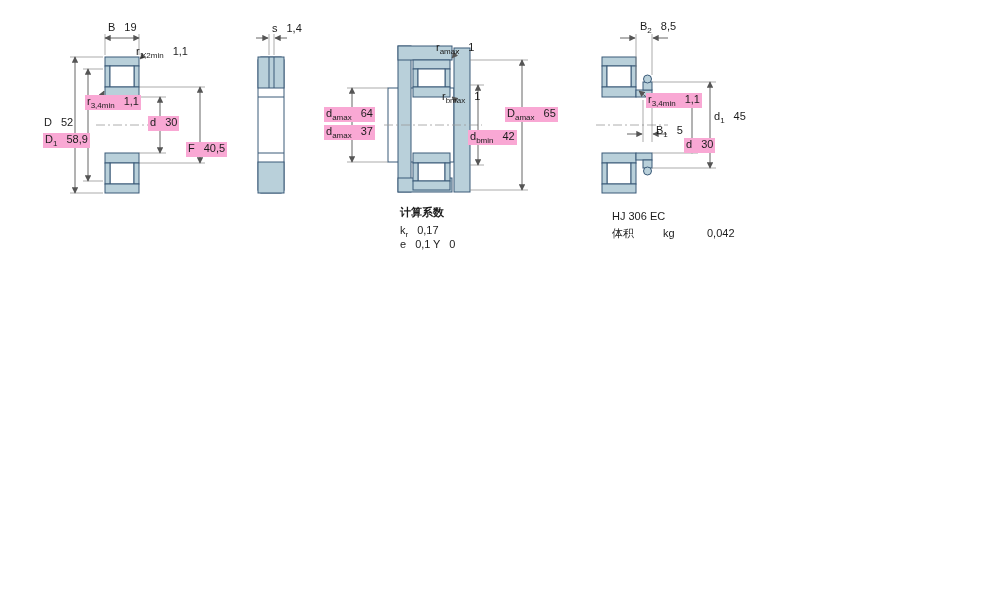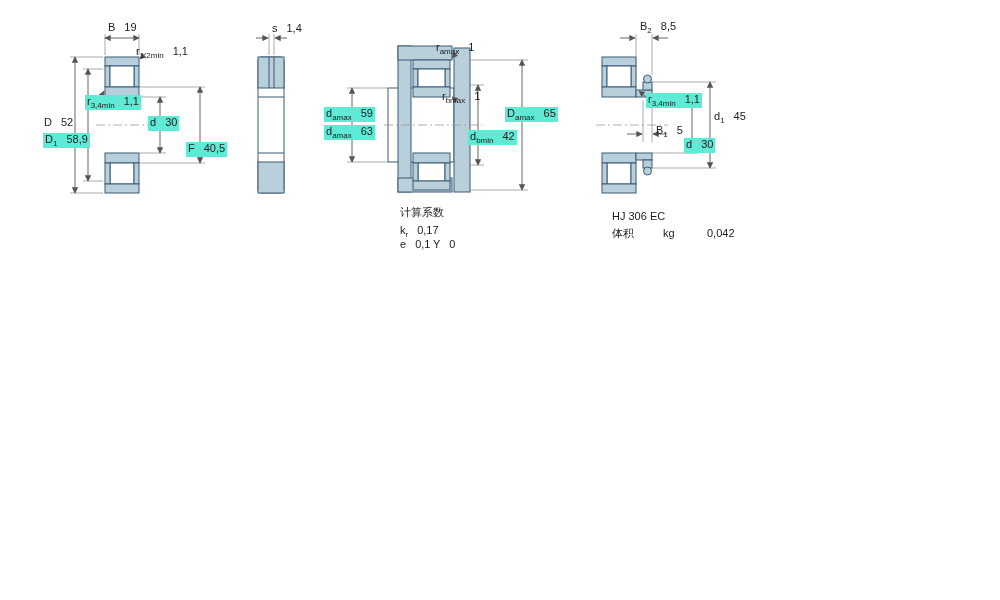--- a/index.html
+++ b/index.html
@@ -2,22 +2,22 @@
 <html><head>
 <meta charset="utf-8">
 <style>
   html,body{margin:0;padding:0;background:#fff;}
   .canvas{position:relative;width:1000px;height:600px;background:#fff;overflow:hidden;
           font-family:"Liberation Sans",sans-serif;}
   .canvas svg{position:absolute;left:0;top:0;}
   .lbl{position:absolute;font-size:11px;color:#1c1c1c;white-space:nowrap;line-height:1.2;}
   .lbl sub{font-size:8px;line-height:1;}
   .lbl .v{margin-left:9px;}
-  .lbl.bg{background:#5eead4;padding:0 2px;}
-  .lbl.bold{font-weight:normal;}
+  .lbl.bg{background:#f9a8d4;padding:0 2px;}
+  .lbl.bold{font-weight:bold;}
   .part{fill:#b9d0da;stroke:#3a5a78;stroke-width:1;}
   .roller{fill:#ffffff;stroke:#3a5a78;stroke-width:1;}
   .white{fill:#ffffff;stroke:#3a5a78;stroke-width:1;}
   .edge{stroke:#3a5a78;stroke-width:1;fill:none;}
   .dim{stroke:#555;stroke-width:0.9;fill:none;}
   .ext{stroke:#888;stroke-width:0.7;fill:none;}
   .cl{stroke:#999;stroke-width:0.8;fill:none;stroke-dasharray:9 3 2 3;}
 </style>
 </head>
 <body>
@@ -165,22 +165,22 @@
 <div class="lbl bg" style="left:85px;top:95px"><span>r</span><sub>3,4min</sub><span class="v">1,1</span></div>
 <div class="lbl" style="left:44px;top:116px"><span>D</span><sub></sub><span class="v">52</span></div>
 <div class="lbl bg" style="left:43px;top:133px"><span>D</span><sub>1</sub><span class="v">58,9</span></div>
 <div class="lbl bg" style="left:148px;top:116px"><span>d</span><sub></sub><span class="v">30</span></div>
 <div class="lbl bg" style="left:186px;top:142px"><span>F</span><sub></sub><span class="v">40,5</span></div>
 
 <div class="lbl" style="left:272px;top:22px"><span>s</span><sub></sub><span class="v">1,4</span></div>
 
 <div class="lbl" style="left:436px;top:41px"><span>r</span><sub>amax</sub><span class="v">1</span></div>
 <div class="lbl" style="left:442px;top:90px"><span>r</span><sub>bmax</sub><span class="v">1</span></div>
-<div class="lbl bg" style="left:324px;top:107px"><span>d</span><sub>amax</sub><span class="v">59</span></div>
-<div class="lbl bg" style="left:324px;top:125px"><span>d</span><sub>amax</sub><span class="v">63</span></div>
+<div class="lbl bg" style="left:324px;top:107px"><span>d</span><sub>amax</sub><span class="v">64</span></div>
+<div class="lbl bg" style="left:324px;top:125px"><span>d</span><sub>amax</sub><span class="v">37</span></div>
 <div class="lbl bg" style="left:468px;top:130px"><span>d</span><sub>bmin</sub><span class="v">42</span></div>
 <div class="lbl bg" style="left:505px;top:107px"><span>D</span><sub>amax</sub><span class="v">65</span></div>
 
 <div class="lbl bold" style="left:400px;top:206px"><span>计算系数</span></div>
 <div class="lbl" style="left:400px;top:224px"><span>k</span><sub>r</sub><span class="v">0,17</span></div>
 <div class="lbl" style="left:400px;top:238px"><span>e</span><sub></sub><span class="v">0,1</span></div>
 <div class="lbl" style="left:433px;top:238px"><span>Y</span><sub></sub><span class="v">0</span></div>
 
 <div class="lbl" style="left:640px;top:20px"><span>B</span><sub>2</sub><span class="v">8,5</span></div>
 <div class="lbl bg" style="left:646px;top:93px"><span>r</span><sub>3,4min</sub><span class="v">1,1</span></div>

